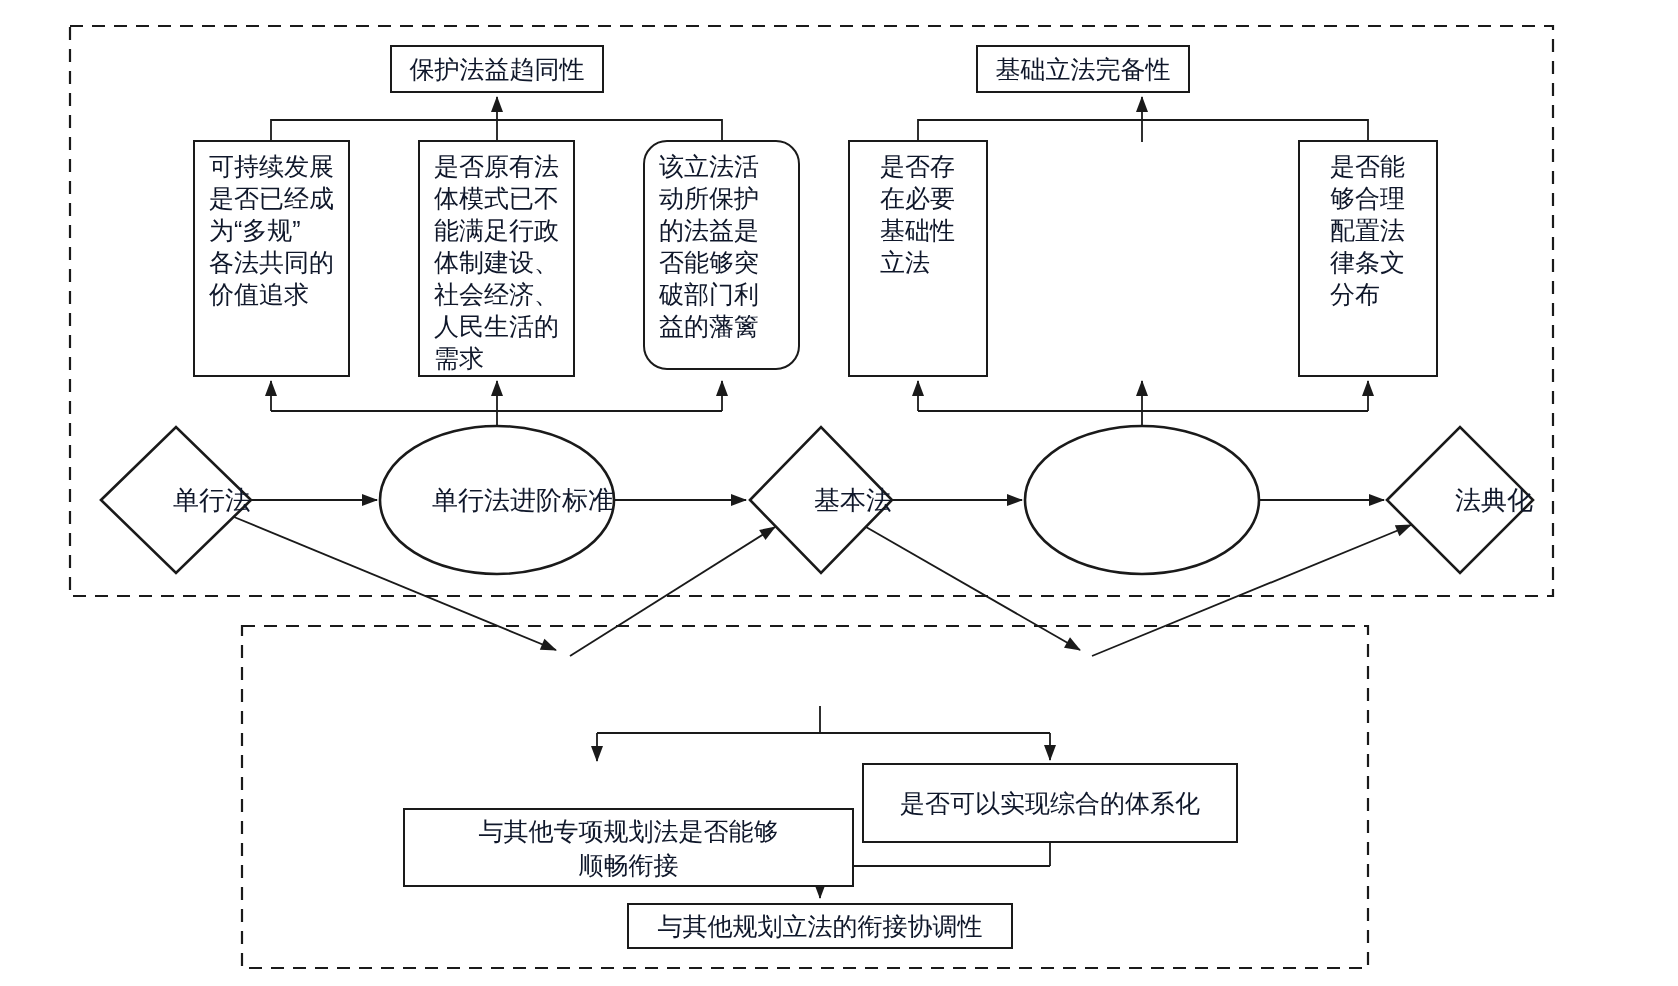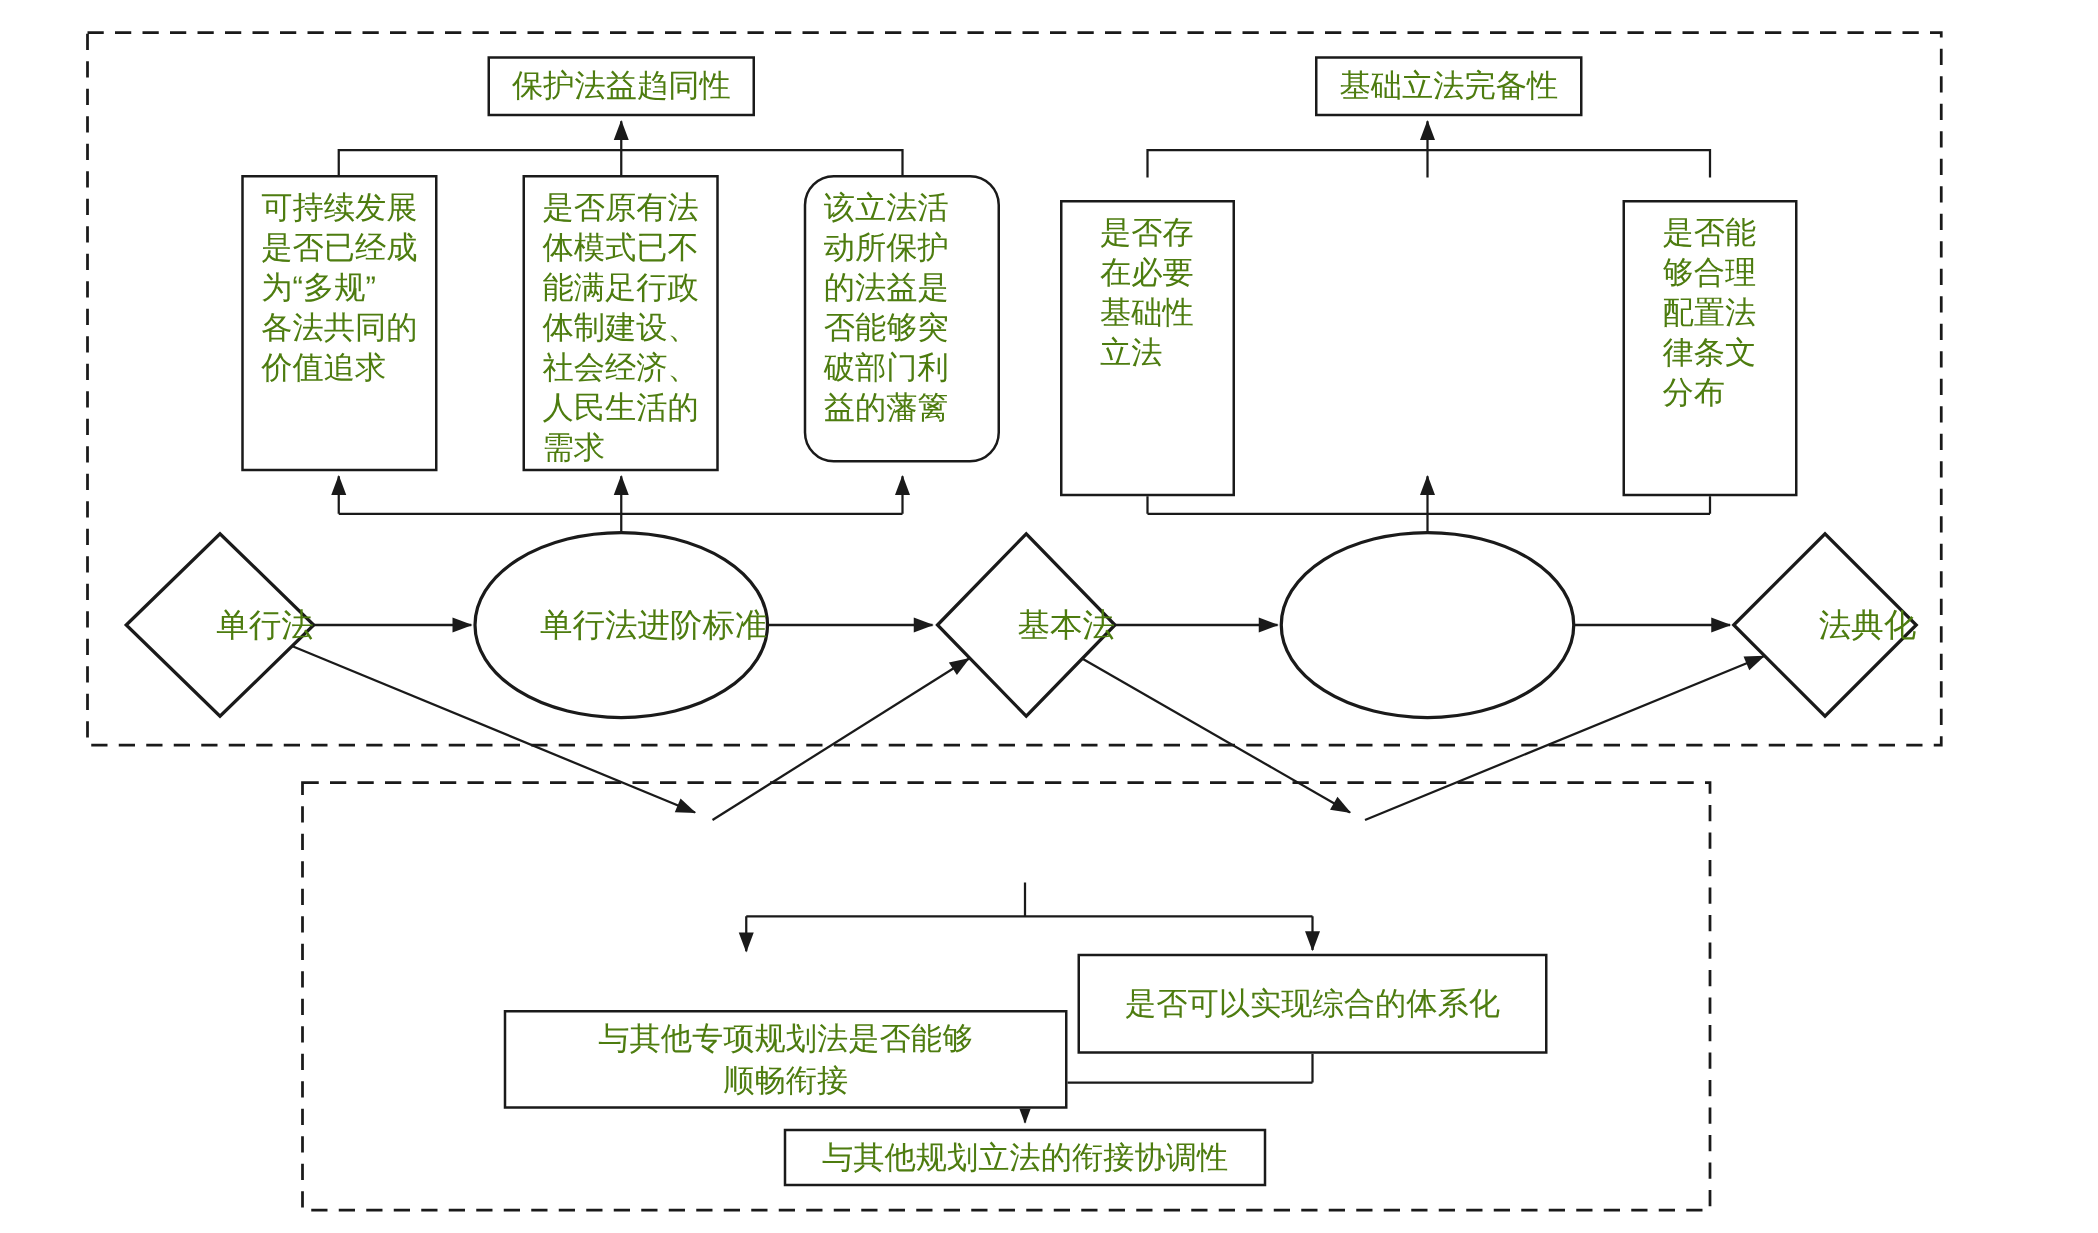--- a/index.html
+++ b/index.html
@@ -1,37 +1,37 @@
 <!DOCTYPE html>
 <html><head>
 <meta charset="utf-8">
 <style>
   html,body{margin:0;padding:0;background:#ffffff;}
   #stage{
     position:relative;
     width:1678px;height:986px;
     background:#ffffff;
     font-family:"Liberation Sans","DejaVu Sans",sans-serif;
-    color:#4d7c0f;
+    color:#0f172a;
     overflow:hidden;
   }
   #wires{position:absolute;left:0;top:0;width:1678px;height:986px;}
   .box{
     position:absolute;box-sizing:border-box;
     border:2px solid #1a1a1a;background:#ffffff;
     display:flex;align-items:center;justify-content:center;
     font-size:25px;line-height:34px;text-align:center;
   }
   .crit{
     align-items:flex-start;justify-content:flex-start;
     text-align:left;white-space:pre-line;
     font-size:25px;line-height:32px;
     padding:8px 10px 8px 14px;
   }
-  .crit.narrow{padding-left:30px;margin-top:20px;}
+  .crit.narrow{padding-left:30px;}
   .crit.mid{padding-left:17px;}
   .node-label{
     position:absolute;display:flex;align-items:center;justify-content:flex-end;
     font-size:26px;background:transparent;text-align:center;
   }
   .wrap2{white-space:pre-line;}
 </style>
 </head>
 <body>
 
@@ -80,21 +80,21 @@
     <path d="M820,706 V733 M597,733 H1050" fill="none" stroke="#1a1a1a" stroke-width="1.8"></path>
     <path d="M597,733 V761" stroke="#1a1a1a" stroke-width="1.8" marker-end="url(#ah)"></path>
     <path d="M1050,733 V760" stroke="#1a1a1a" stroke-width="1.8" marker-end="url(#ah)"></path>
     <path d="M597,843 V866 M1050,843 V866 M597,866 H1050" fill="none" stroke="#1a1a1a" stroke-width="1.8"></path>
     <path d="M820,866 V898" stroke="#1a1a1a" stroke-width="1.8" marker-end="url(#ah)"></path>
   </svg>
 
   <div class="box" style="left:390px;top:45px;width:214px;height:48px;">
     <span>保护法益趋同性</span>
   </div>
-  <div class="box" style="left:1052px;top:45px;width:214px;height:48px;">
+  <div class="box" style="left:976px;top:45px;width:214px;height:48px;">
     <span>基础立法完备性</span>
   </div>
 
   <div class="box crit" style="left:193px;top:140px;width:157px;height:237px;">
     <span>可持续发展
 是否已经成
 为“多规”
 各法共同的
 价值追求</span>
   </div>

